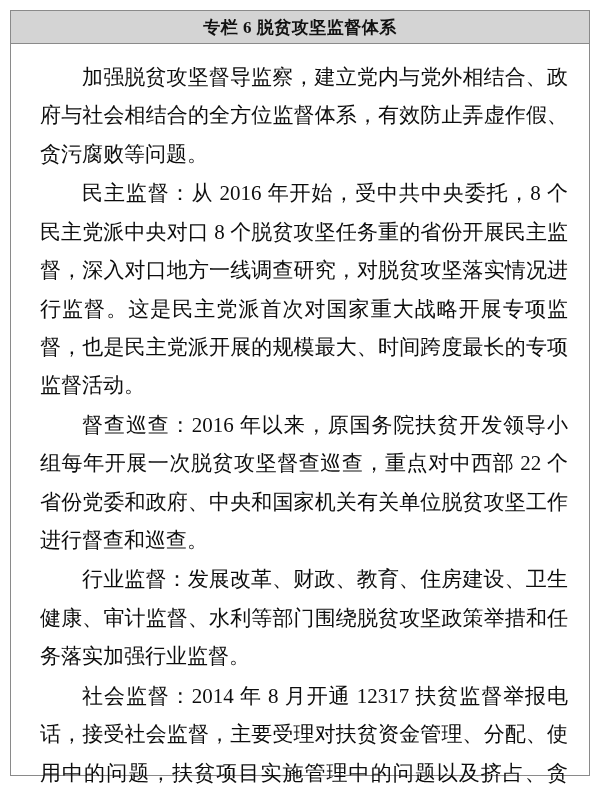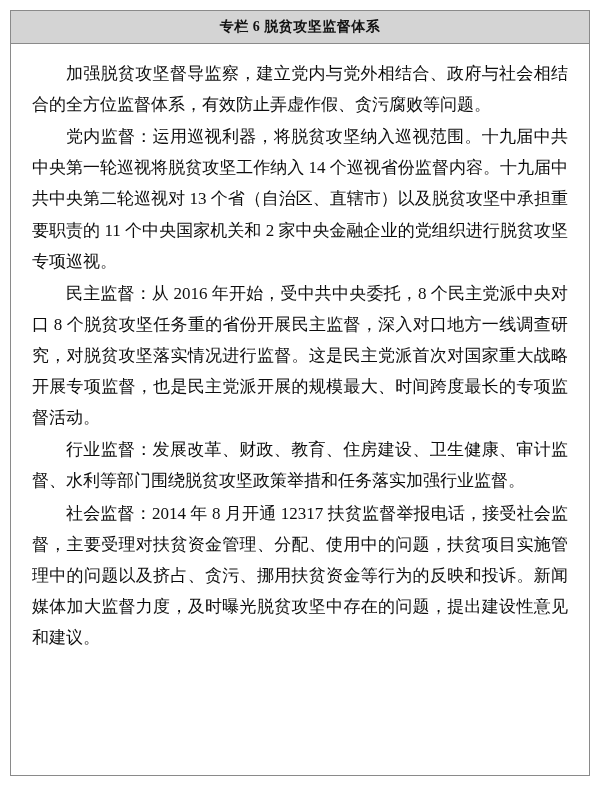--- a/index.html
+++ b/index.html
@@ -30,49 +30,49 @@
   }
   .title-bar {
     height: 32px;
     background: #d4d4d4;
     border-bottom: 1px solid #8a8a8a;
     display: flex;
     align-items: center;
     justify-content: center;
   }
   .title-text {
-    font-size: 14px;
+    font-size: 17px;
     font-weight: bold;
     letter-spacing: 0.5px;
     color: #111111;
     font-family: "Liberation Serif", "DejaVu Serif", serif;
   }
   .body-area {
     padding: 14px 21px 10px 21px;
   }
   p.para {
-    margin: 0 0 1px 0;
+    margin: 0 0 1px 8px;
     text-indent: 2em;
-    font-size: 17px;
+    font-size: 21px;
     line-height: 1.83;
     color: #0d0d0d;
     text-align: justify;
     text-justify: inter-ideograph;
     font-family: "Liberation Serif", "DejaVu Serif", serif;
   }
 </style>
 </head>
 <body>
 
 <div class="page">
   <div class="box">
     <div class="title-bar">
       <span class="title-text">专栏 6   脱贫攻坚监督体系</span>
     </div>
     <div class="body-area">
       <p class="para">加强脱贫攻坚督导监察，建立党内与党外相结合、政府与社会相结合的全方位监督体系，有效防止弄虚作假、贪污腐败等问题。</p>
-      <p class="para">党内监督：运用巡视利器，将脱贫攻坚纳入巡视范围。十九届中共中央第一轮巡视将脱贫攻坚工作纳入 14 个巡视省份监督内容。十九届中共中央第二轮巡视对 13 个省（自治区、直辖市）以及脱贫攻坚中承担重要职责的 11 个中央国家机关和 2 家中央金融企业的党组织进行脱贫攻坚专项巡视。</p>
       <p class="para">民主监督：从 2016 年开始，受中共中央委托，8 个民主党派中央对口 8 个脱贫攻坚任务重的省份开展民主监督，深入对口地方一线调查研究，对脱贫攻坚落实情况进行监督。这是民主党派首次对国家重大战略开展专项监督，也是民主党派开展的规模最大、时间跨度最长的专项监督活动。</p>
+      <p class="para">督查巡查：2016 年以来，原国务院扶贫开发领导小组每年开展一次脱贫攻坚督查巡查，重点对中西部 22 个省份党委和政府、中央和国家机关有关单位脱贫攻坚工作进行督查和巡查。</p>
       <p class="para">行业监督：发展改革、财政、教育、住房建设、卫生健康、审计监督、水利等部门围绕脱贫攻坚政策举措和任务落实加强行业监督。</p>
       <p class="para">社会监督：2014 年 8 月开通 12317 扶贫监督举报电话，接受社会监督，主要受理对扶贫资金管理、分配、使用中的问题，扶贫项目实施管理中的问题以及挤占、贪污、挪用扶贫资金等行为的反映和投诉。新闻媒体加大监督力度，及时曝光脱贫攻坚中存在的问题，提出建设性意见和建议。</p>
     </div>
   </div>
 </div>
 
 </body></html>

